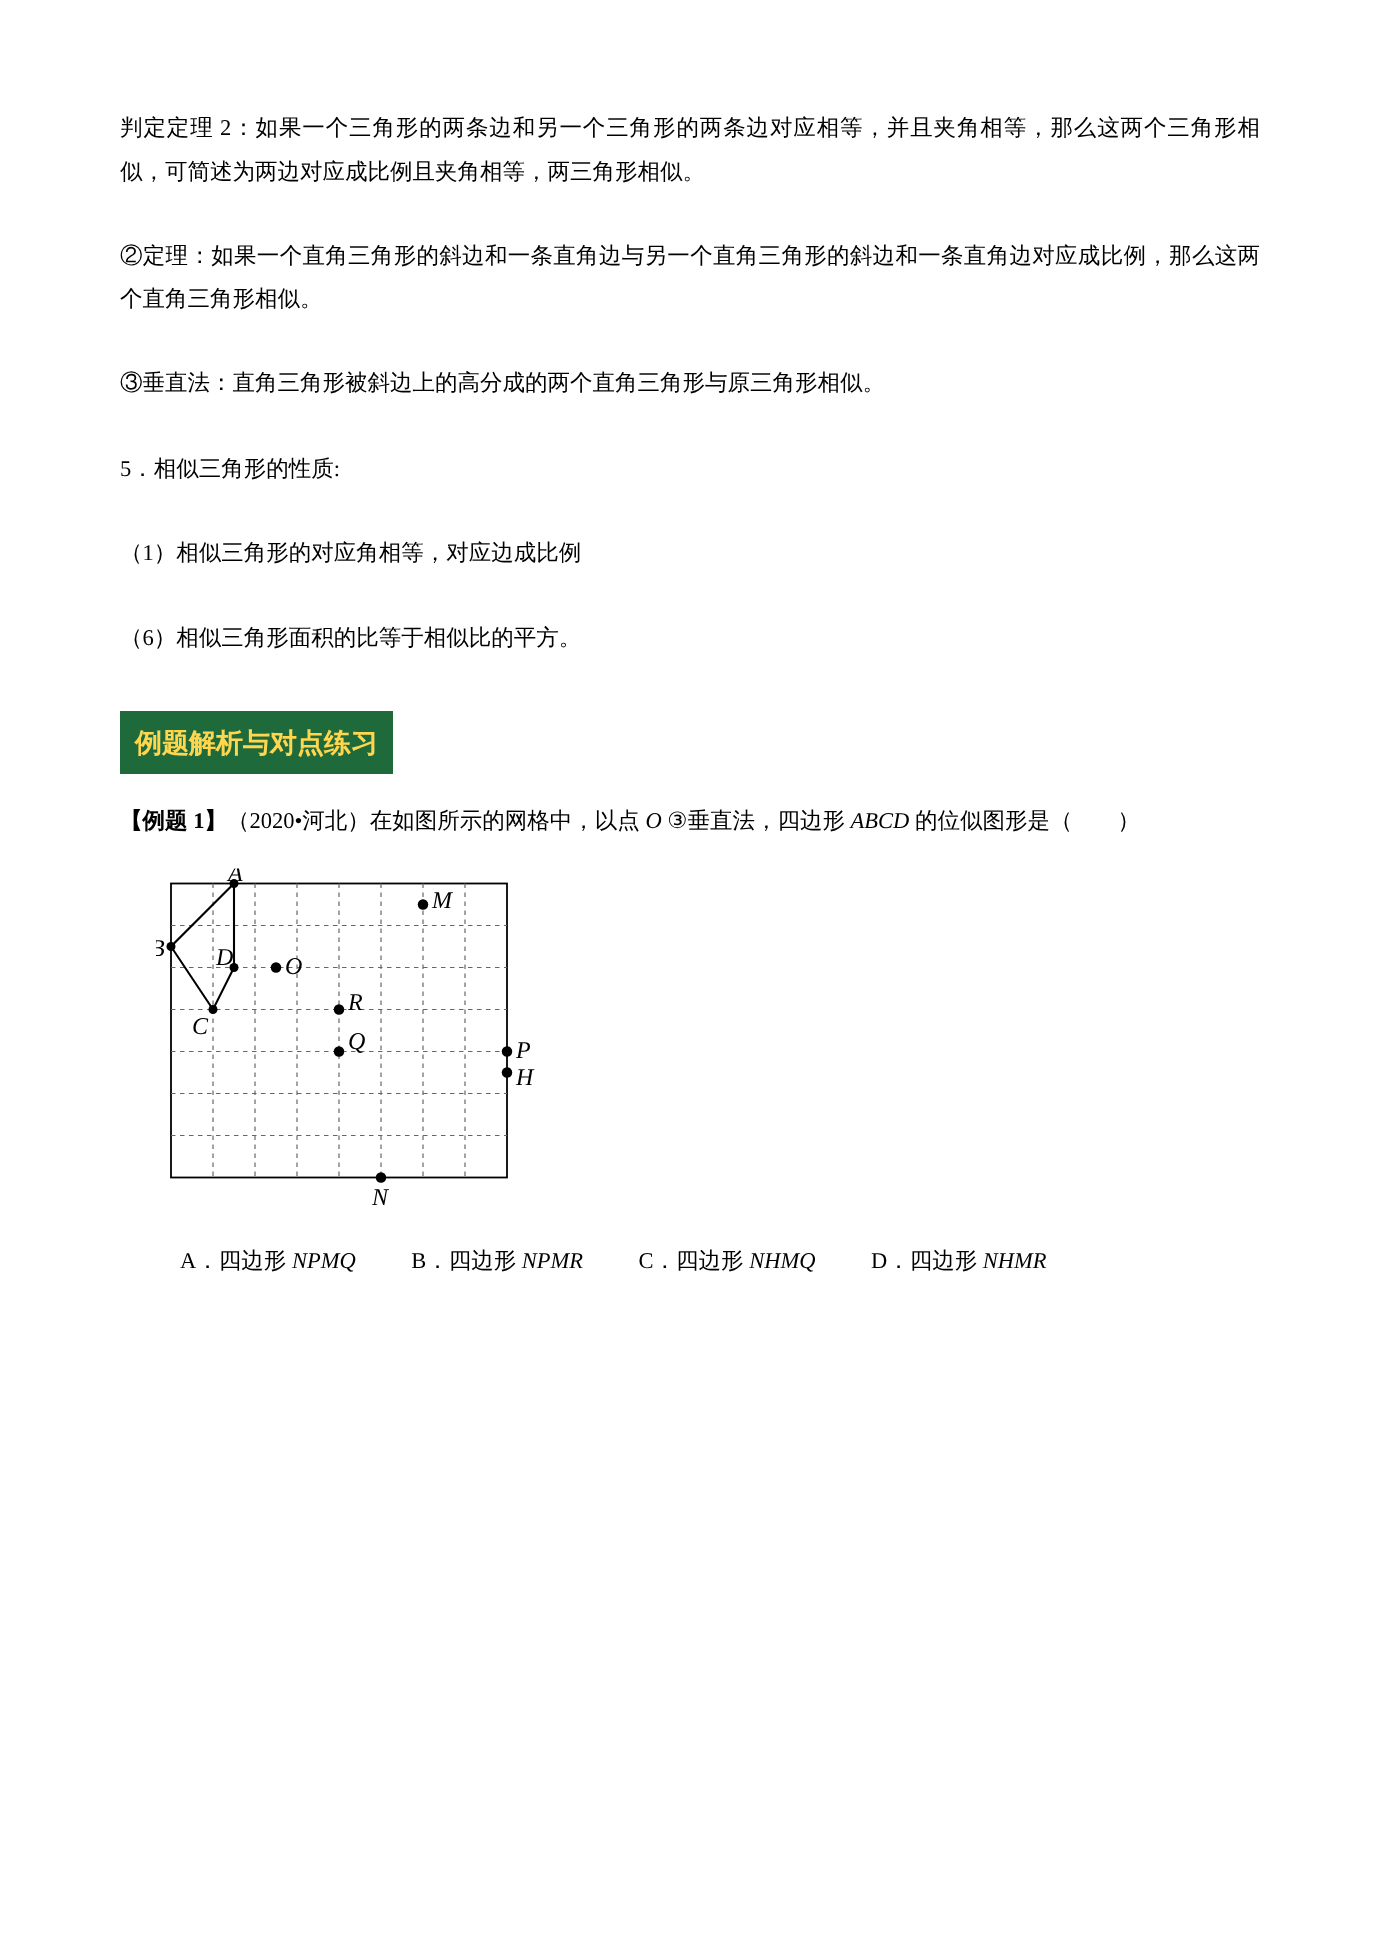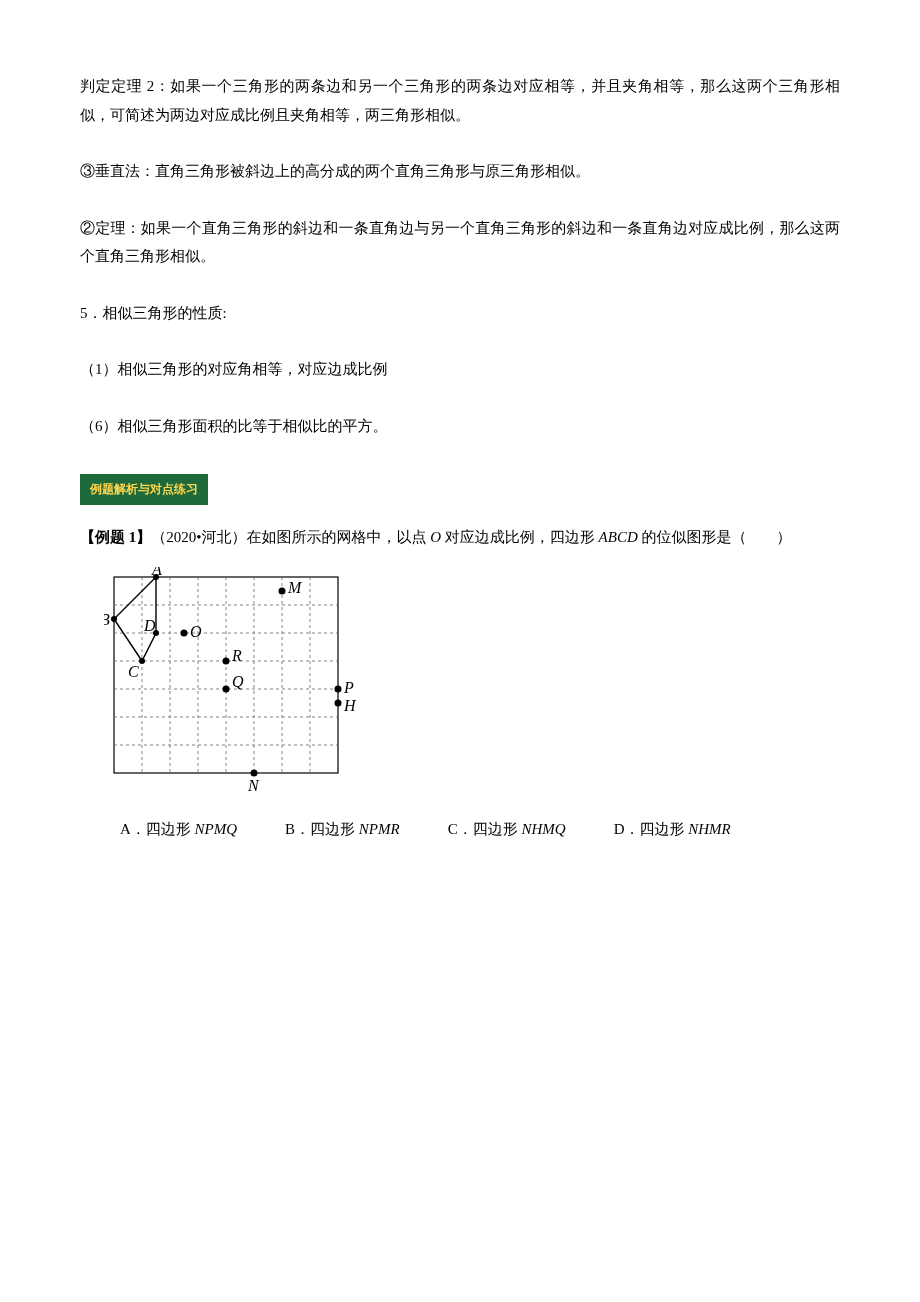--- a/index.html
+++ b/index.html
@@ -19,69 +19,69 @@
     text-align: justify;
     margin: 0 0 28px 0;
   }
   .section-banner {
     display: inline-block;
     background: #1e6a3b;
     color: #ffd64e;
     font-weight: bold;
     font-family: "SimHei", "黑体", sans-serif;
     padding: 4px 10px;
-    font-size: 12px;
+    font-size: 18px;
     margin: 6px 0 18px 0;
   }
   .example {
     margin: 0 0 16px 0;
   }
   .italic {
     font-style: italic;
     font-family: "Times New Roman", serif;
   }
   .figure {
     margin: 8px 0 18px 24px;
   }
   svg { display: block; }
   .options {
     margin: 8px 0 0 40px;
     display: flex;
-    gap: 48px;
+    gap: 37px;
   }
   .option-item {
     white-space: nowrap;
   }
 </style>
 </head>
 <body>
 
 <div class="page">
 
   <p class="para">判定定理 2：如果一个三角形的两条边和另一个三角形的两条边对应相等，并且夹角相等，那么这两个三角形相似，可简述为两边对应成比例且夹角相等，两三角形相似。</p>
 
 
 
 
+  <p class="para">②定理：如果一个直角三角形的斜边和一条直角边与另一个直角三角形的斜边和一条直角边对应成比例，那么这两个直角三角形相似。</p>
+
   <p class="para">③垂直法：直角三角形被斜边上的高分成的两个直角三角形与原三角形相似。</p>
-
-  <p class="para">②定理：如果一个直角三角形的斜边和一条直角边与另一个直角三角形的斜边和一条直角边对应成比例，那么这两个直角三角形相似。</p>
 
   <p class="para">5．相似三角形的性质:</p>
 
   <p class="para">（1）相似三角形的对应角相等，对应边成比例</p>
 
 
 
   <p class="para">（6）相似三角形面积的比等于相似比的平方。</p>
 
   <div class="section-banner">例题解析与对点练习</div>
 
   <p class="example">
-    <span style="font-weight:bold;">【例题 1】</span><span>（2020•河北）</span><span>在如图所示的网格中，以点 </span><span class="italic">O</span><span> 对应边成比例，四边形 </span><span class="italic">ABCD</span><span> 的位似图形是（　　）</span>
+    <span style="font-weight:bold;">【例题 1】</span><span>（2020•河北）</span><span>在如图所示的网格中，以点 </span><span class="italic">O</span><span> ③垂直法，四边形 </span><span class="italic">ABCD</span><span> 的位似图形是（　　）</span>
   </p>
 
   <div class="figure">
     <svg width="280" height="230" viewBox="0 0 280 230">
 
       <g stroke="#000" stroke-width="1.2" fill="none">
         <rect x="10" y="10" width="224" height="196"></rect>
       </g>
 
       <g stroke="#666" stroke-width="0.8" stroke-dasharray="3,3">

